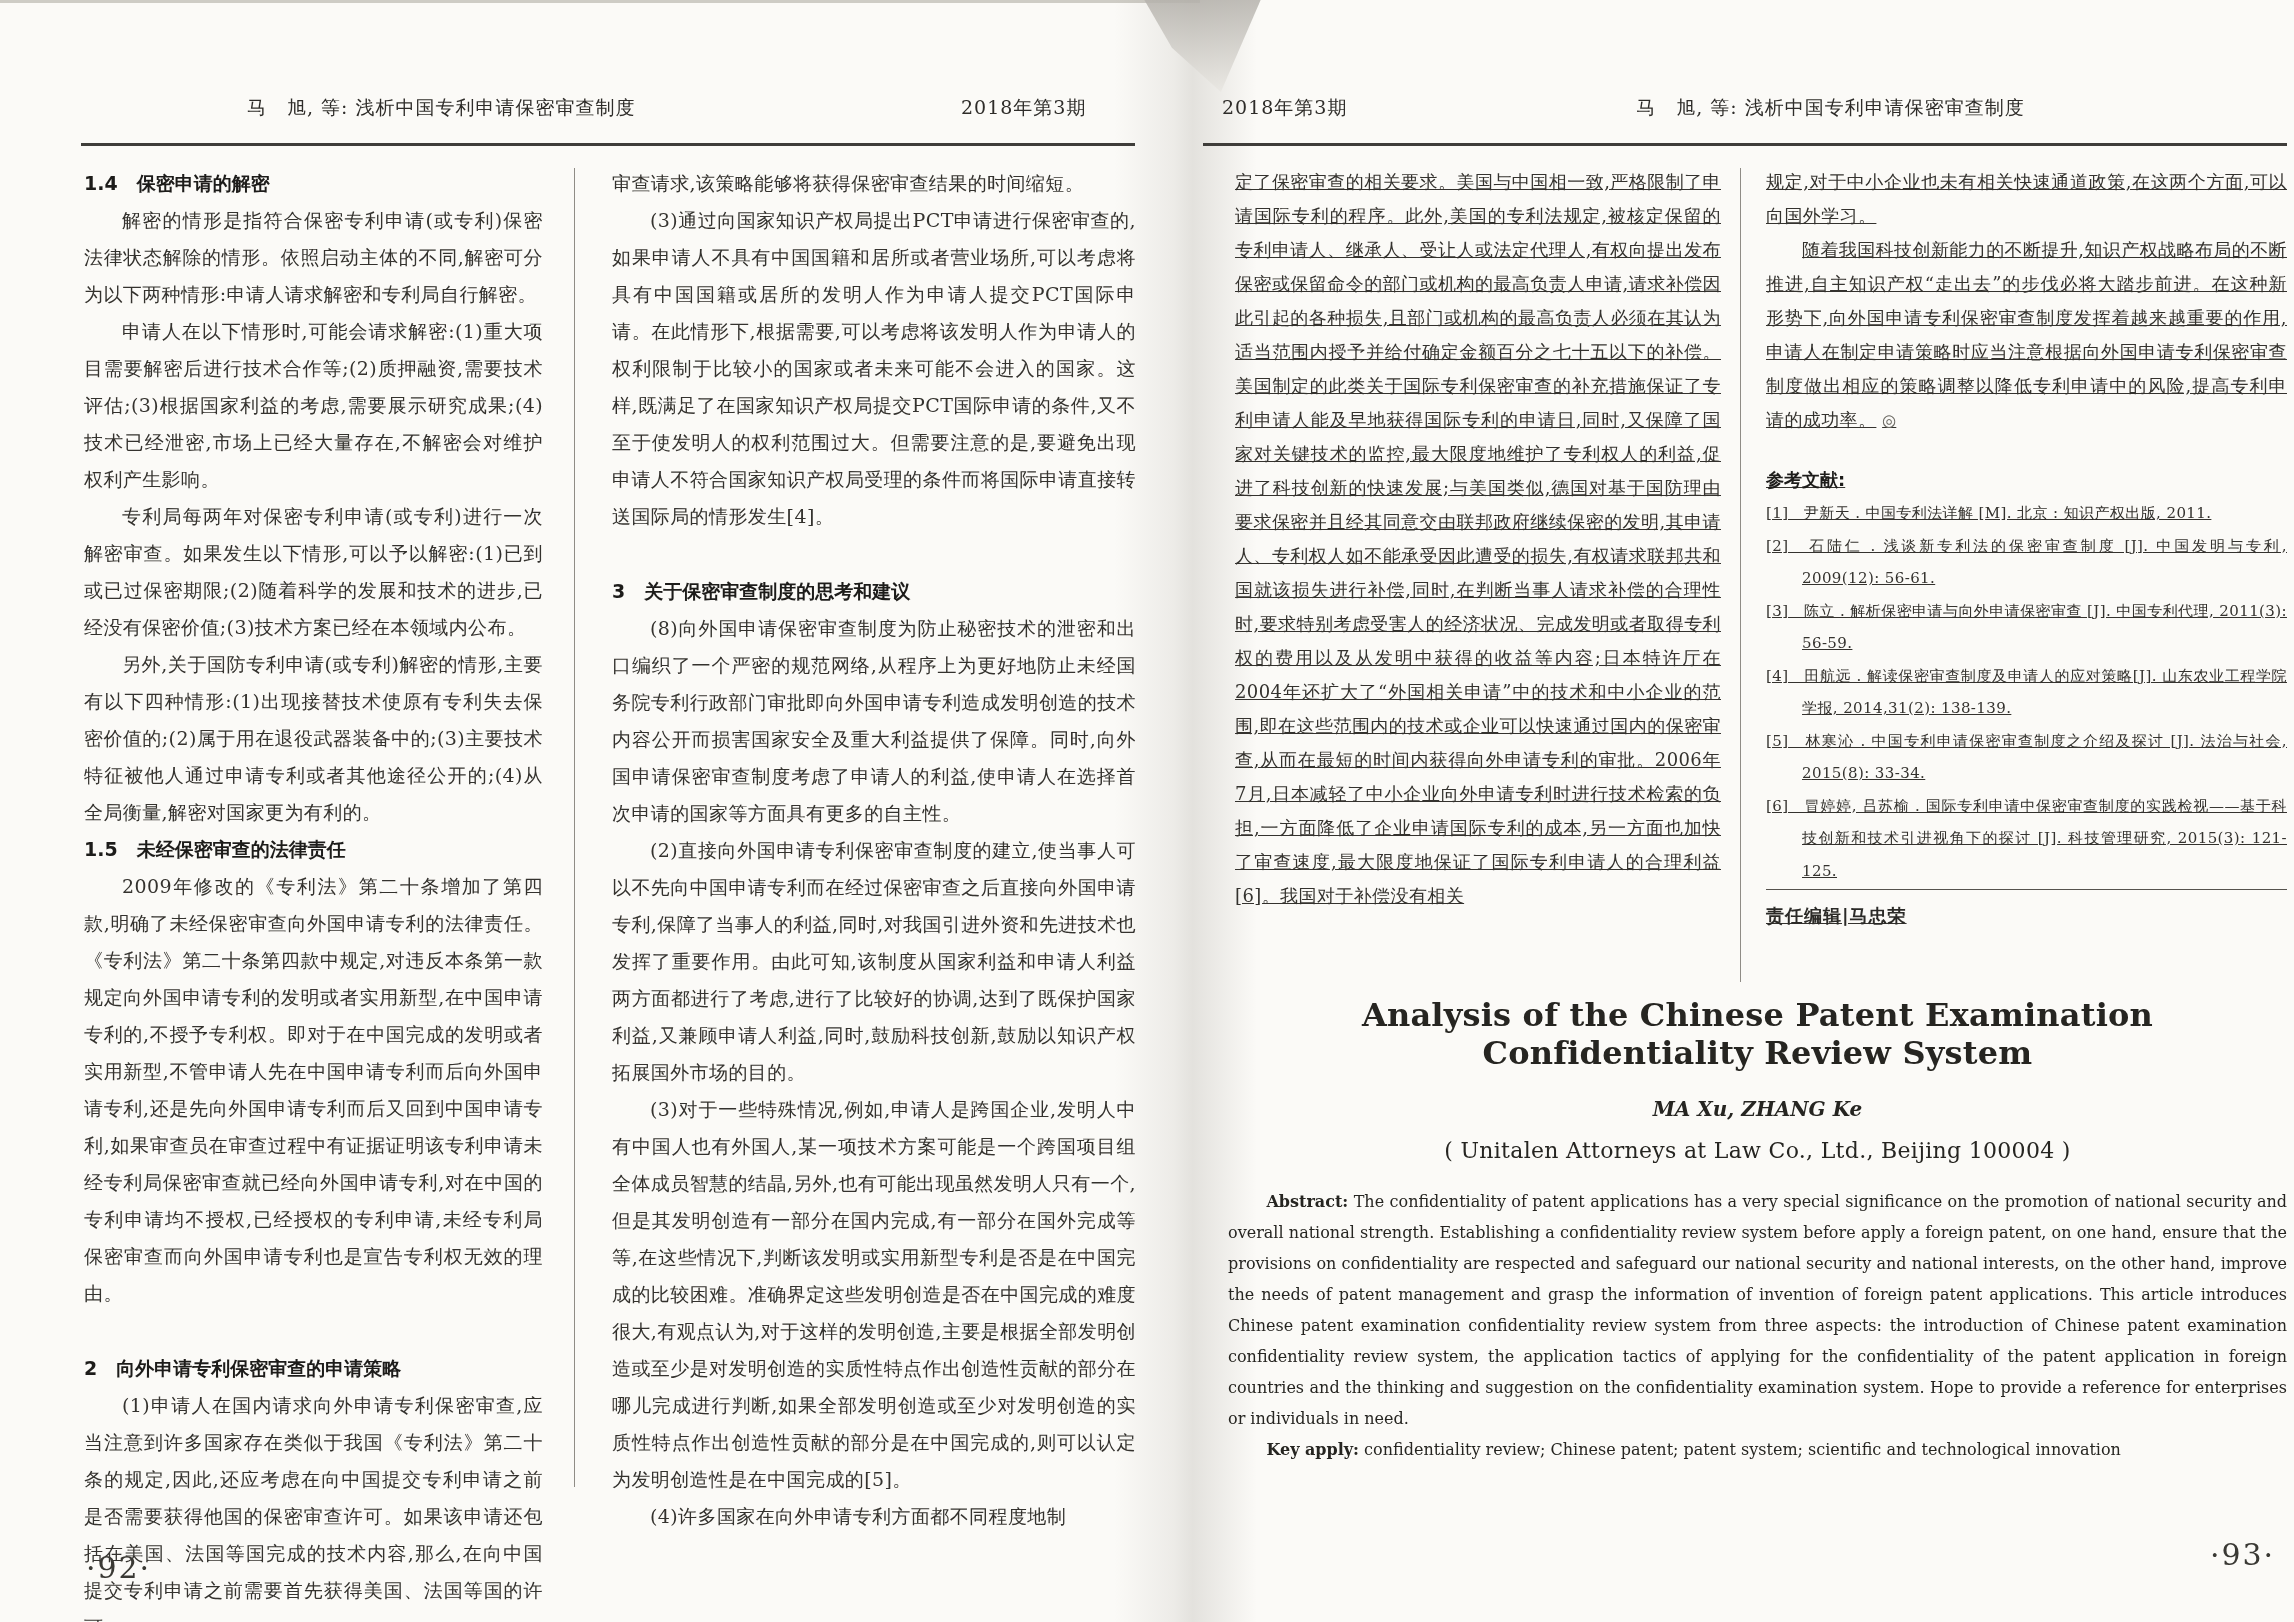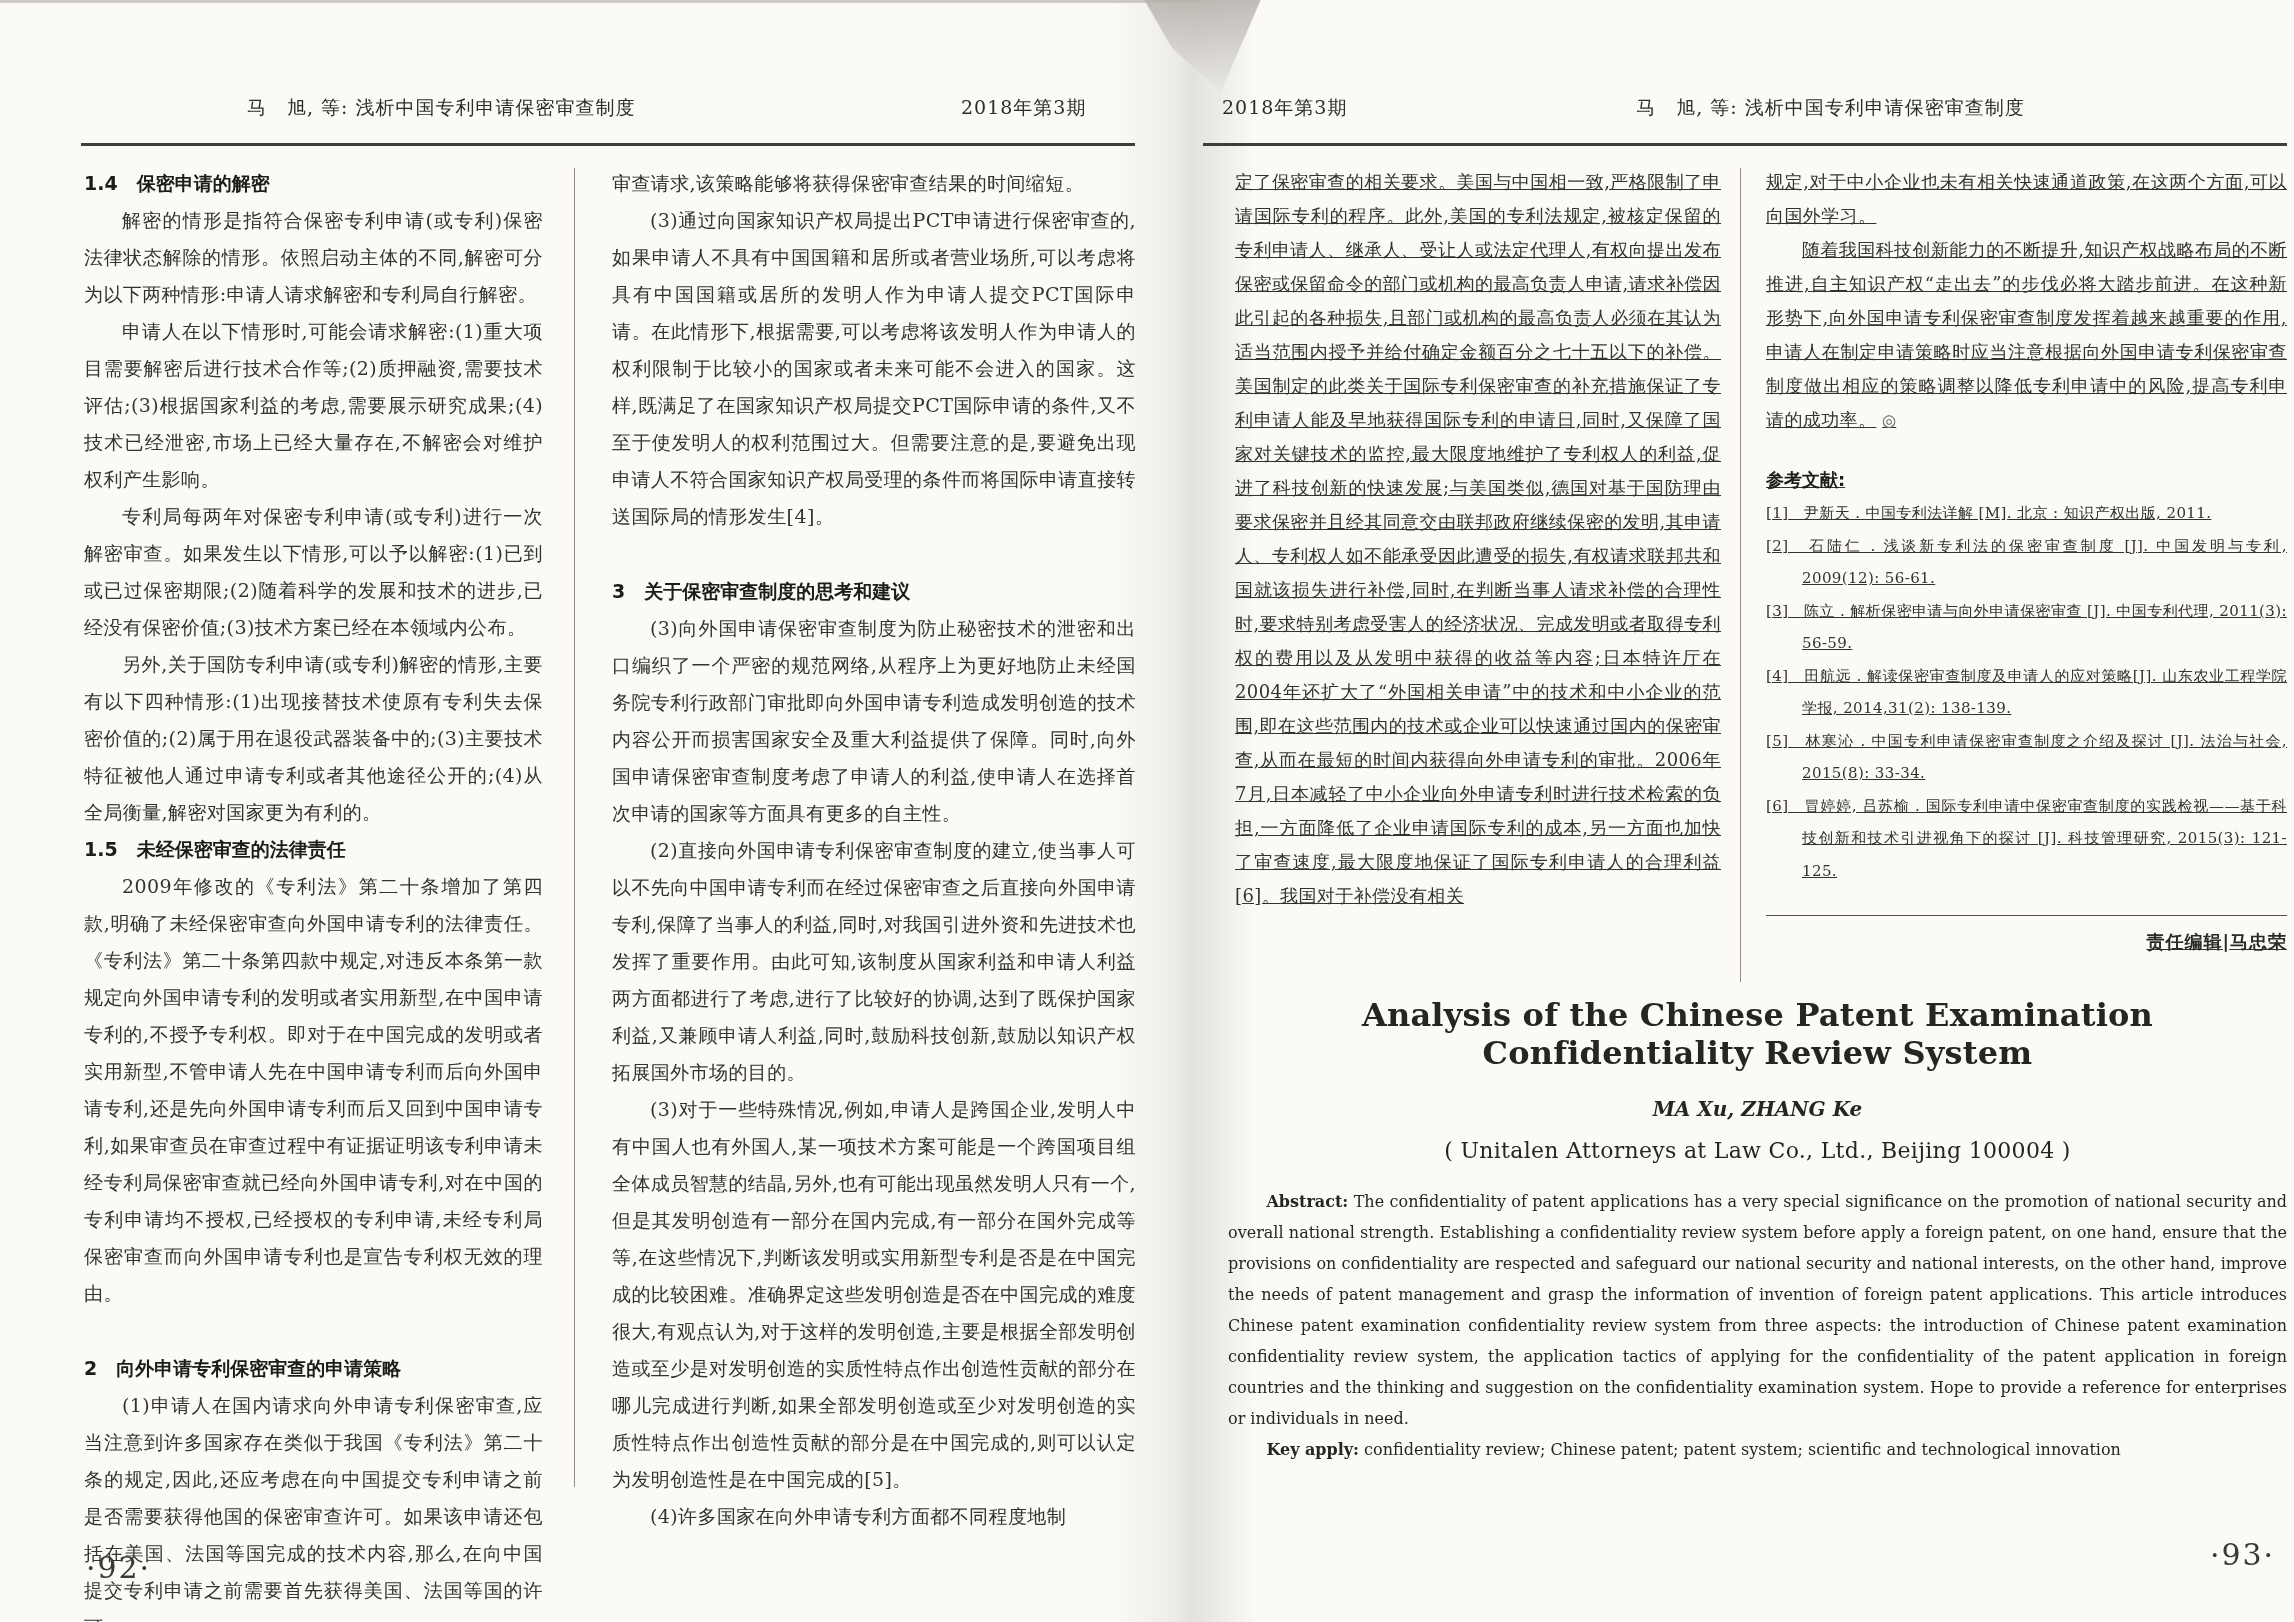--- a/index.html
+++ b/index.html
@@ -25,22 +25,22 @@
   .cn p{margin:0;text-indent:2em;}
   .cn p.noind{text-indent:0;}
   .cn-r{font-size:18px;line-height:34px;text-decoration:underline;}
   .sec{font-family:"DejaVu Sans","Liberation Sans",sans-serif;font-weight:bold;
     color:#1d1c1a;text-indent:0 !important;letter-spacing:0;}
   .gap-top{margin-top:38px !important;}
   .gap-top-sm{margin-top:25px !important;}
   .coldiv{width:1px;background:#8f8c86;}
   
   .ref{font-size:15px;line-height:32.5px;padding-left:2.4em;text-indent:-2.4em !important;margin:0;}
-  .editor-block{margin-top:28px;border-top:1.9px solid #55524d;padding-top:8.6px;
-    text-align:right;font-family:"DejaVu Sans","Liberation Sans",sans-serif;
+  .editor-block{margin-top:2px;border-top:1.9px solid #55524d;padding-top:8.6px;
+    font-family:"DejaVu Sans","Liberation Sans",sans-serif;
     font-size:18px;font-weight:bold;color:#2b2a27;letter-spacing:1px;}
   .endmark{font-size:16.3px;color:#6b6963;margin-left:5.7px;letter-spacing:0;}
   
   .en{color:#262521;}
   .en-title{font-size:32px;font-weight:bold;text-align:center;letter-spacing:0.2px;margin:0;}
   .en-authors{font-size:20px;font-weight:bold;font-style:italic;text-align:center;margin:25px 0 0 0;}
   .en-affil{font-size:22px;text-align:center;margin:17px 0 8px 0;letter-spacing:0.3px;}
   .en-abstract,.en-kw{font-size:16px;line-height:31px;text-align:justify;
     text-indent:2.4em;margin:0;}
   .en-abstract{margin-top:23px;}
@@ -70,21 +70,21 @@
     <p>2009年修改的《专利法》第二十条增加了第四款,明确了未经保密审查向外国申请专利的法律责任。《专利法》第二十条第四款中规定,对违反本条第一款规定向外国申请专利的发明或者实用新型,在中国申请专利的,不授予专利权。即对于在中国完成的发明或者实用新型,不管申请人先在中国申请专利而后向外国申请专利,还是先向外国申请专利而后又回到中国申请专利,如果审查员在审查过程中有证据证明该专利申请未经专利局保密审查就已经向外国申请专利,对在中国的专利申请均不授权,已经授权的专利申请,未经专利局保密审查而向外国申请专利也是宣告专利权无效的理由。</p>
     <p class="sec gap-top">2　向外申请专利保密审查的申请策略</p>
     <p>(1)申请人在国内请求向外申请专利保密审查,应当注意到许多国家存在类似于我国《专利法》第二十条的规定,因此,还应考虑在向中国提交专利申请之前是否需要获得他国的保密审查许可。如果该申请还包括在美国、法国等国完成的技术内容,那么,在向中国提交专利申请之前需要首先获得美国、法国等国的许可。</p>
 
   </div>
 
   <div class="abs cn" style="left:612px;top:165px;width:524px;">
     <p class="noind">审查请求,该策略能够将获得保密审查结果的时间缩短。</p>
     <p>(3)通过向国家知识产权局提出PCT申请进行保密审查的,如果申请人不具有中国国籍和居所或者营业场所,可以考虑将具有中国国籍或居所的发明人作为申请人提交PCT国际申请。在此情形下,根据需要,可以考虑将该发明人作为申请人的权利限制于比较小的国家或者未来可能不会进入的国家。这样,既满足了在国家知识产权局提交PCT国际申请的条件,又不至于使发明人的权利范围过大。但需要注意的是,要避免出现申请人不符合国家知识产权局受理的条件而将国际申请直接转送国际局的情形发生[4]。</p>
     <p class="sec gap-top">3　关于保密审查制度的思考和建议</p>
-    <p>(3)向外国申请保密审查制度为防止秘密技术的泄密和出口编织了一个严密的规范网络,从程序上为更好地防止未经国务院专利行政部门审批即向外国申请专利造成发明创造的技术内容公开而损害国家安全及重大利益提供了保障。同时,向外国申请保密审查制度考虑了申请人的利益,使申请人在选择首次申请的国家等方面具有更多的自主性。</p>
+    <p>(8)向外国申请保密审查制度为防止秘密技术的泄密和出口编织了一个严密的规范网络,从程序上为更好地防止未经国务院专利行政部门审批即向外国申请专利造成发明创造的技术内容公开而损害国家安全及重大利益提供了保障。同时,向外国申请保密审查制度考虑了申请人的利益,使申请人在选择首次申请的国家等方面具有更多的自主性。</p>
     <p>(2)直接向外国申请专利保密审查制度的建立,使当事人可以不先向中国申请专利而在经过保密审查之后直接向外国申请专利,保障了当事人的利益,同时,对我国引进外资和先进技术也发挥了重要作用。由此可知,该制度从国家利益和申请人利益两方面都进行了考虑,进行了比较好的协调,达到了既保护国家利益,又兼顾申请人利益,同时,鼓励科技创新,鼓励以知识产权拓展国外市场的目的。</p>
     <p>(3)对于一些特殊情况,例如,申请人是跨国企业,发明人中有中国人也有外国人,某一项技术方案可能是一个跨国项目组全体成员智慧的结晶,另外,也有可能出现虽然发明人只有一个,但是其发明创造有一部分在国内完成,有一部分在国外完成等等,在这些情况下,判断该发明或实用新型专利是否是在中国完成的比较困难。准确界定这些发明创造是否在中国完成的难度很大,有观点认为,对于这样的发明创造,主要是根据全部发明创造或至少是对发明创造的实质性特点作出创造性贡献的部分在哪儿完成进行判断,如果全部发明创造或至少对发明创造的实质性特点作出创造性贡献的部分是在中国完成的,则可以认定为发明创造性是在中国完成的[5]。</p>
     <p>(4)许多国家在向外申请专利方面都不同程度地制</p>
   </div>
 
   <div class="abs pageno" style="left:86px;top:1550px;">·92·</div>
 </div>
 
 <div>
   <div class="abs runhead" style="left:1222px;">2018年第3期</div>

